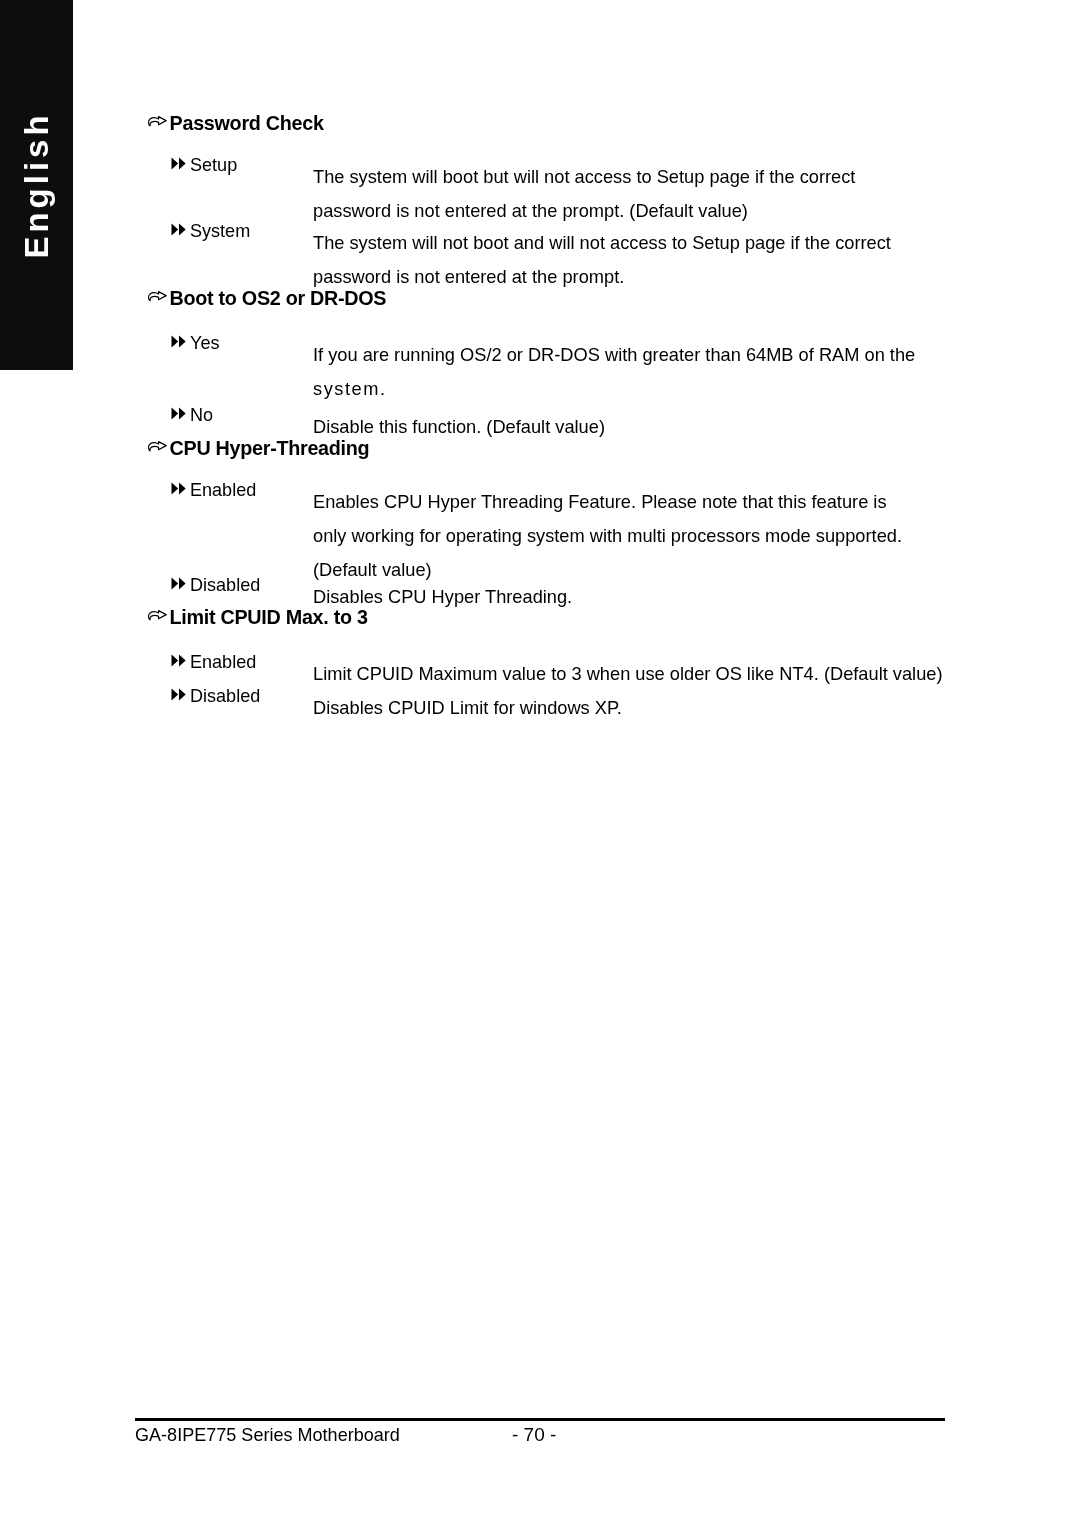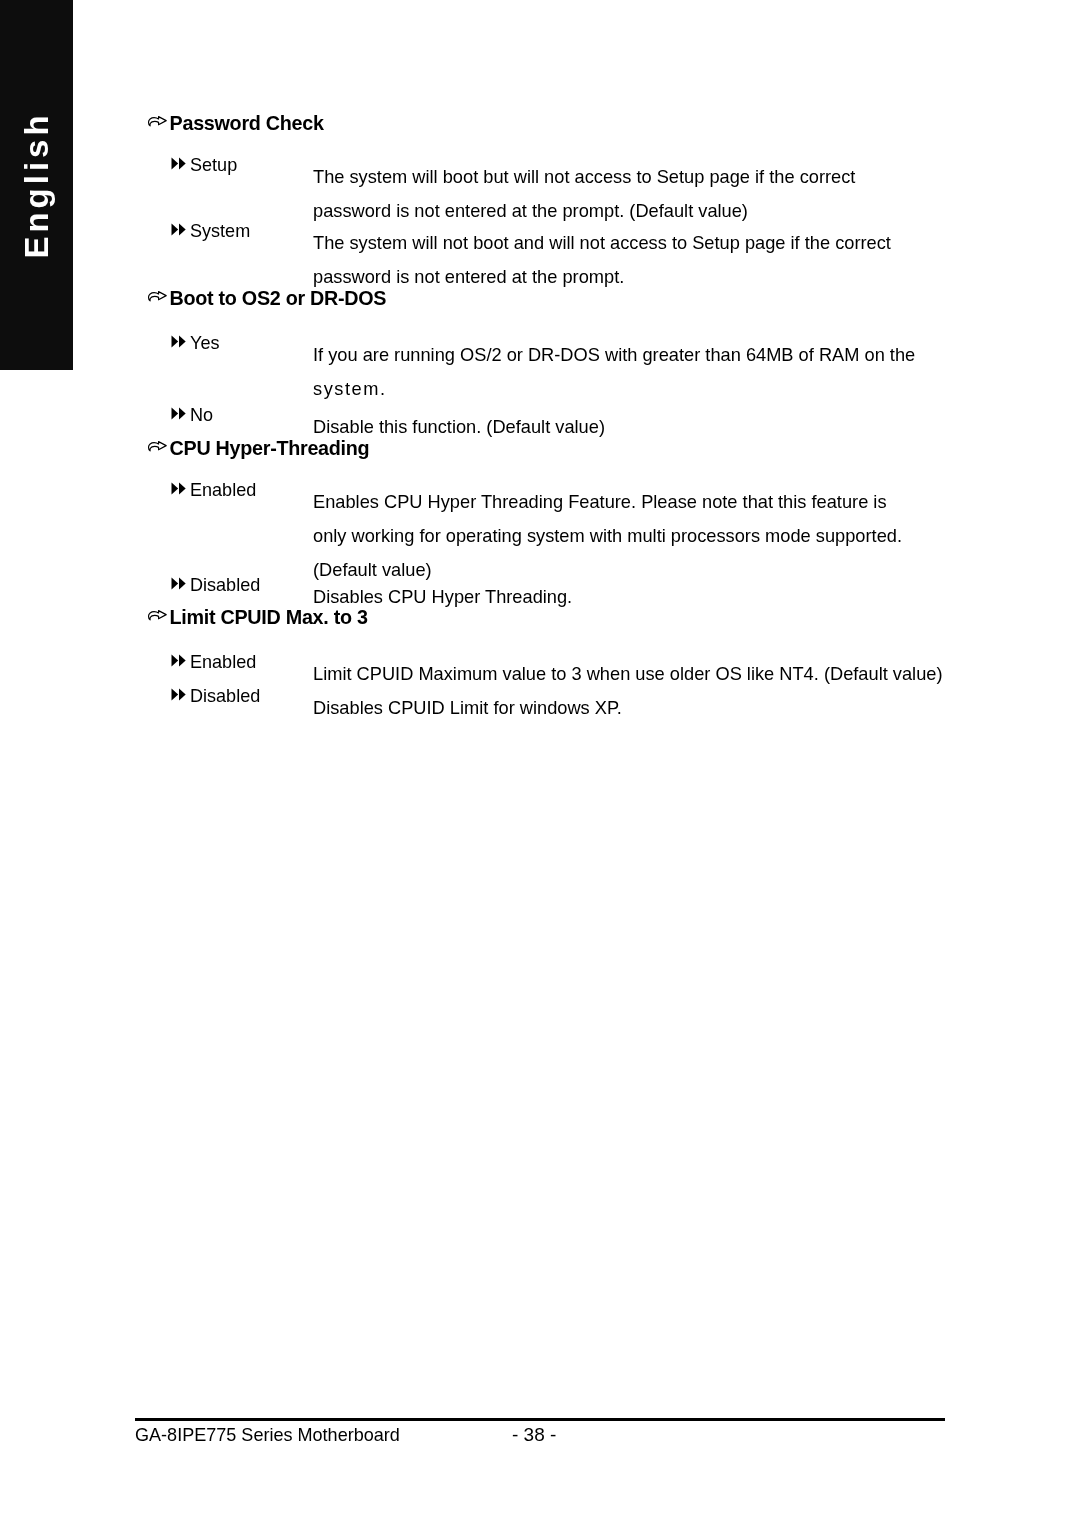--- a/index.html
+++ b/index.html
@@ -257,13 +257,13 @@
         </svg></div>
       <div class="item-label">Disabled</div>
       <div class="item-desc">
         <div class="dline" style="height: 34px;">Disables CPUID Limit for windows XP.</div>
       </div>
     </div>
   </div>
 
 <div id="footer-rule"></div>
 <div id="footer-left">GA-8IPE775 Series Motherboard</div>
-<div id="footer-page">- 38 -</div>
+<div id="footer-page">- 70 -</div>
 
 </body></html>

